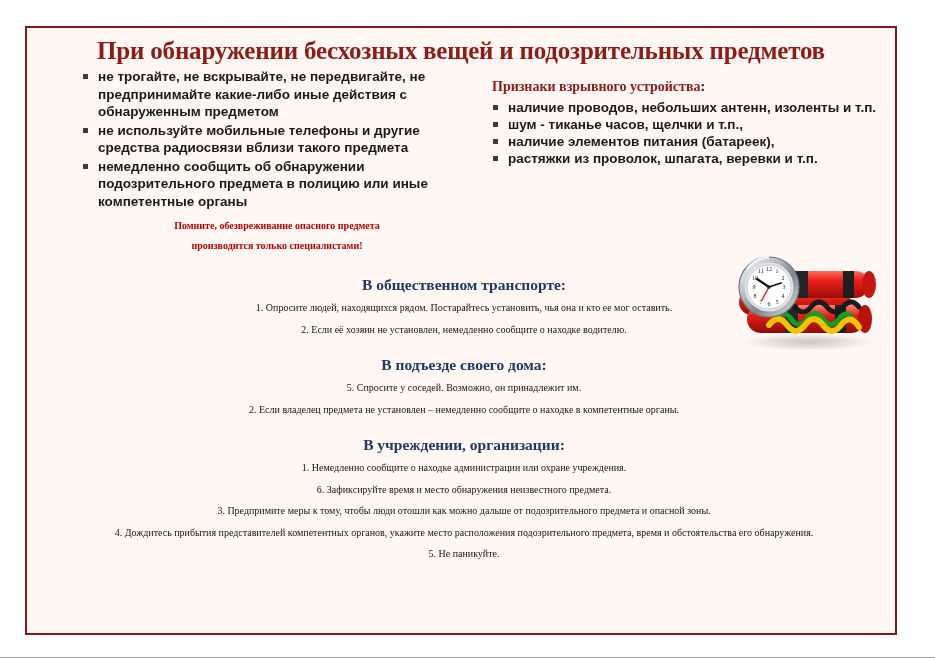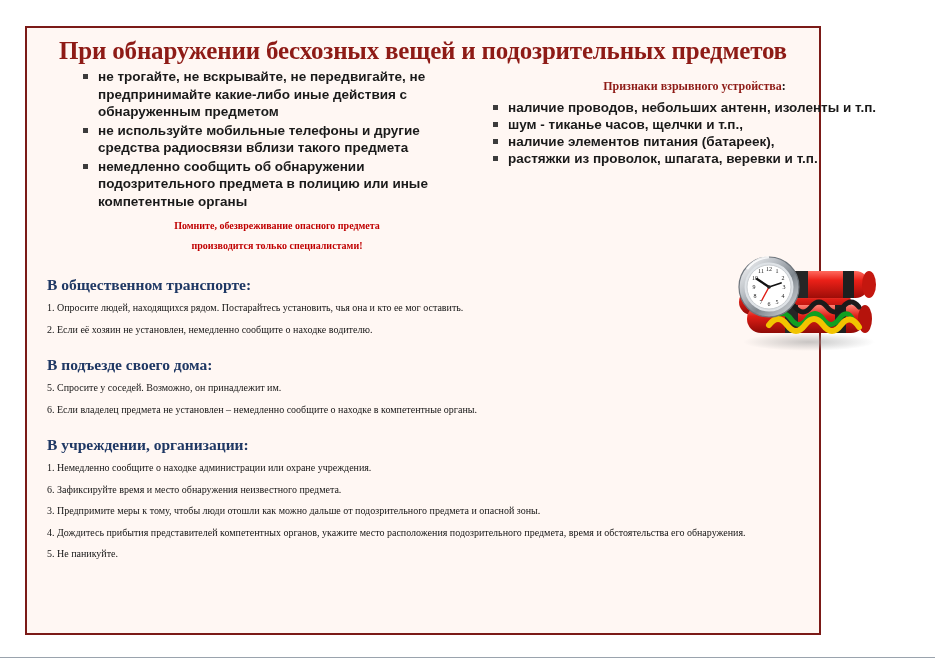--- a/index.html
+++ b/index.html
@@ -14,21 +14,21 @@
     position: relative;
     font-family: "Liberation Serif", "DejaVu Serif", serif;
     overflow: hidden;
   }
 
   
   #poster {
     position: absolute;
     left: 25px;
     top: 26px;
-    width: 796px;
+    width: 872px;
     height: 609px;
     box-sizing: border-box;
     border: 2px solid #7B1A17;
     background: #FFF7F3;
   }
 
   #bottom-rule {
     position: absolute;
     left: 0;
     top: 657px;
@@ -102,23 +102,22 @@
     text-align: center;
     color: #C00000;
     font-weight: bold;
     font-size: 10px;
     line-height: 20px;
     font-family: "Liberation Serif", "DejaVu Serif", serif;
     padding-right: 10px;
   }
 
   .right-head {
-    text-align: center;
-    font-weight: bold;
-    font-size: 12px;
+    font-weight: bold;
+    font-size: 14px;
     line-height: 21px;
     color: #8E1B16;
     margin: 0 0 2px 0;
     font-family: "Liberation Serif", "DejaVu Serif", serif;
   }
   .right-head .colon { color: #111; }
 
   
   #bomb {
     position: absolute;
@@ -128,21 +127,21 @@
     height: 112px;
     pointer-events: none;
   }
 
   
   .sections {
     position: relative;
     margin: 0;
     padding: 0 14px 0 20px;
   }
-  .sec { margin-bottom: 14px; }
+  .sec { margin-bottom: 14px; text-align: center; }
   .sec-head {
     color: #1F3864;
     font-weight: bold;
     font-size: 15.5px;
     line-height: 22px;
     margin: 0 0 1px 0;
   }
   .sec-line {
     color: #141414;
     font-size: 10px;
@@ -267,21 +266,21 @@
 
     <div class="sec">
       <div class="sec-head">В общественном транспорте:</div>
       <p class="sec-line">1. Опросите людей, находящихся рядом. Постарайтесь установить, чья она и кто ее мог оставить.</p>
       <p class="sec-line">2. Если её хозяин не установлен, немедленно сообщите о находке водителю.</p>
     </div>
 
     <div class="sec">
       <div class="sec-head">В подъезде своего дома:</div>
       <p class="sec-line">5. Спросите у соседей. Возможно, он принадлежит им.</p>
-      <p class="sec-line">6. Если владелец предмета не установлен – немедленно сообщите о находке в компетентные органы.</p>
+      <p class="sec-line">2. Если владелец предмета не установлен – немедленно сообщите о находке в компетентные органы.</p>
     </div>
 
     <div class="sec">
       <div class="sec-head">В учреждении, организации:</div>
       <p class="sec-line">1. Немедленно сообщите о находке администрации или охране учреждения.</p>
       <p class="sec-line">6. Зафиксируйте время и место обнаружения неизвестного предмета.</p>
       <p class="sec-line">3. Предпримите меры к тому, чтобы люди отошли как можно дальше от подозрительного предмета и опасной зоны.</p>
       <p class="sec-line">4. Дождитесь прибытия представителей компетентных органов, укажите место расположения подозрительного предмета, время и обстоятельства его обнаружения.</p>
       <p class="sec-line">5. Не паникуйте.</p>
     </div>

